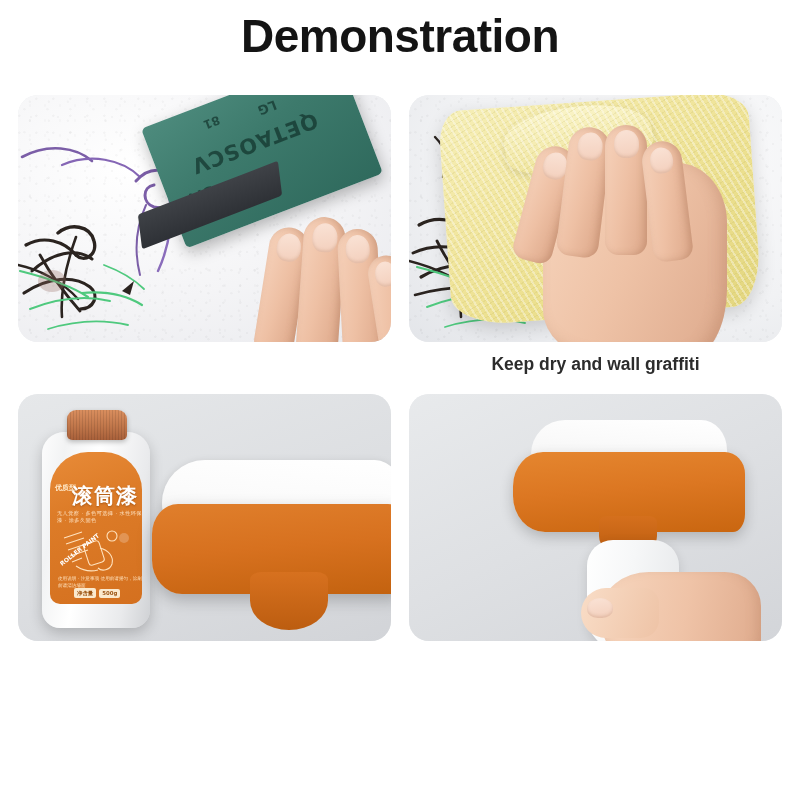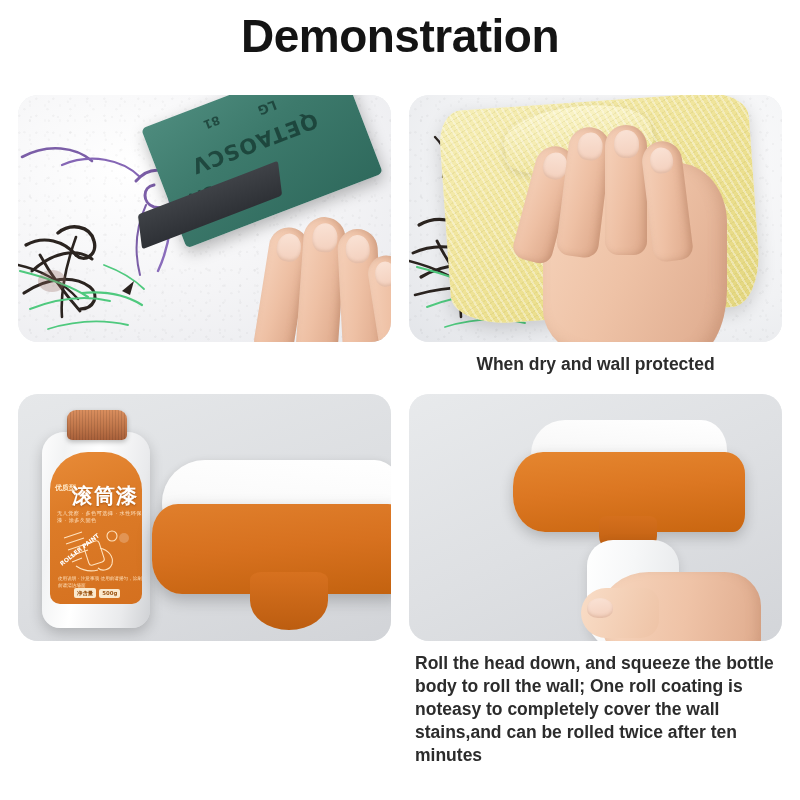--- a/index.html
+++ b/index.html
@@ -447,21 +447,21 @@
               <div class="nail" style="left:9px; top:5px; width:25px; height:28px;"></div>
             </div>
             <div class="finger" style="left:108px; top:6px;  width:42px; height:130px; transform:rotate(0deg);">
               <div class="nail" style="left:9px; top:5px; width:25px; height:28px;"></div>
             </div>
             <div class="finger" style="left:150px; top:22px; width:40px; height:120px; transform:rotate(-7deg);">
               <div class="nail" style="left:8px; top:6px; width:23px; height:26px;"></div>
             </div>
           </div>
         </div>
-        <div class="caption">When dry and wall protected</div>
+        <div class="caption">Keep dry and wall graffiti</div>
       </div>
     </div>
 
     <div class="row" style="margin-top:18px;">
 
       <div class="cell">
         <div class="photo">
           <div class="bg3"></div>
 
           <div class="bottle">
@@ -515,17 +515,16 @@
 
           <div class="bottle4"></div>
 
           <div class="hand4">
             <div class="palm4"></div>
             <div class="thumb4">
               <div class="nail" style="left:6px; top:10px; width:26px; height:20px;"></div>
             </div>
           </div>
         </div>
-        <div class="caption left-align">Roll the head down, and squeeze the bottle body to roll the wall; One roll coating is noteasy to completely cover the wall stains,and can be rolled twice after ten minutes</div>
       </div>
     </div>
   </div>
 </div>
 
 </body></html>

